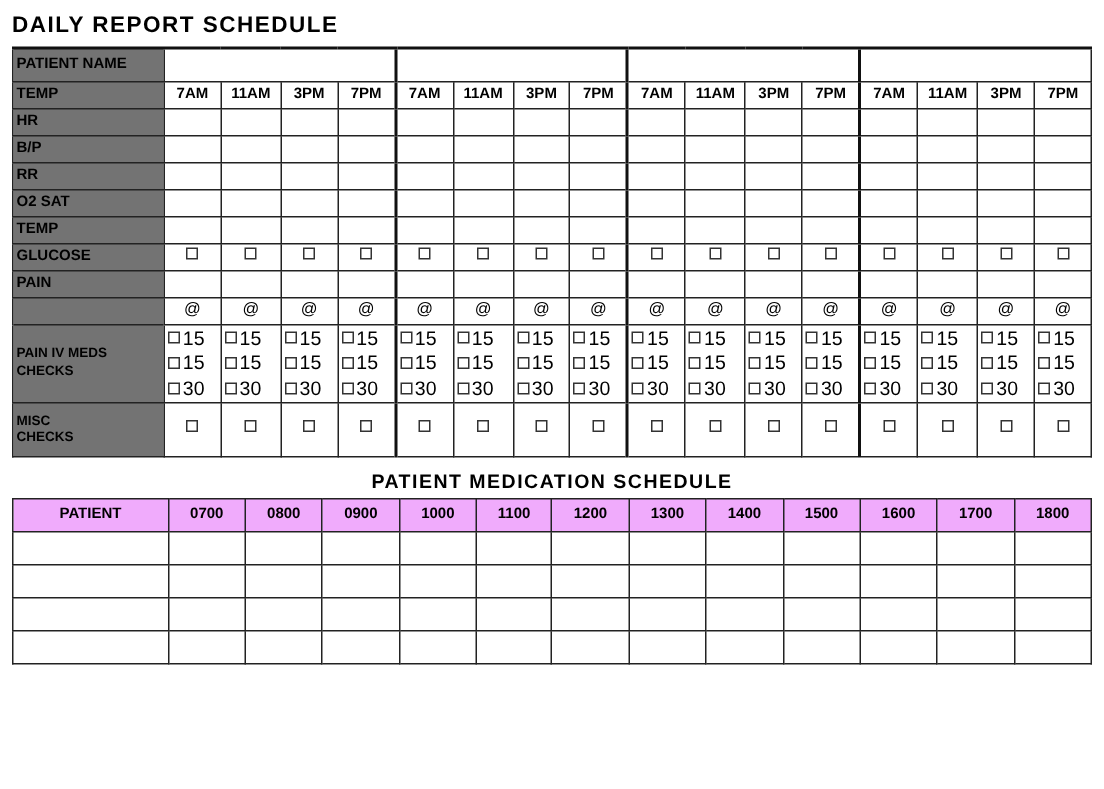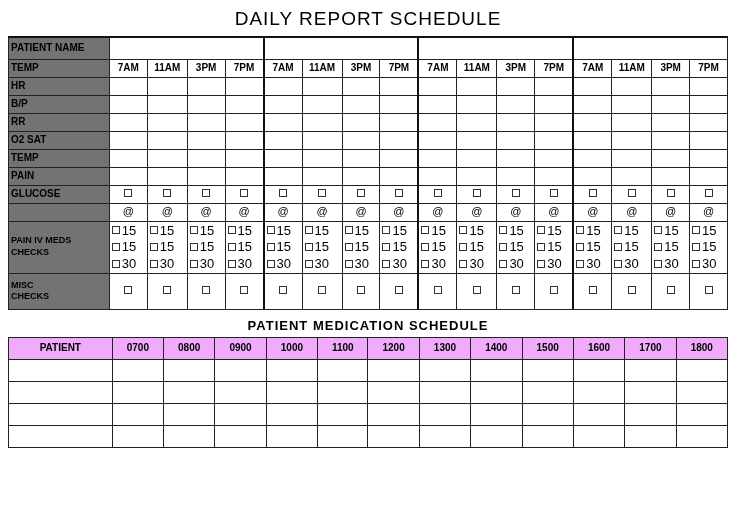--- a/index.html
+++ b/index.html
@@ -5,23 +5,23 @@
     * { box-sizing: border-box; margin: 0; padding: 0; }
     body {
       background: #fff;
       font-family: Arial, sans-serif;
       font-size: 11px;
       width: 736px;
       min-height: 526px;
       padding: 8px;
     }
     .page-title {
-      text-align: center;
-      font-size: 19px;
-      font-weight: normal;
+      text-align: left;
+      font-size: 15px;
+      font-weight: bold;
       margin-bottom: 6px;
       letter-spacing: 1px;
     }
     .section-title {
       text-align: center;
       font-size: 13px;
       font-weight: bold;
       margin: 8px 0 4px 0;
       letter-spacing: 1px;
     }
@@ -251,57 +251,57 @@
     <td></td>
     <td></td>
     <td></td>
     <td class="day-separator"></td>
     <td></td>
     <td></td>
     <td></td>
   </tr>
 
   <tr>
+    <td class="row-header label-cell">GLUCOSE</td>
+    <td><span class="glucose-cb"></span></td>
+    <td><span class="glucose-cb"></span></td>
+    <td><span class="glucose-cb"></span></td>
+    <td><span class="glucose-cb"></span></td>
+    <td class="day-separator"><span class="glucose-cb"></span></td>
+    <td><span class="glucose-cb"></span></td>
+    <td><span class="glucose-cb"></span></td>
+    <td><span class="glucose-cb"></span></td>
+    <td class="day-separator"><span class="glucose-cb"></span></td>
+    <td><span class="glucose-cb"></span></td>
+    <td><span class="glucose-cb"></span></td>
+    <td><span class="glucose-cb"></span></td>
+    <td class="day-separator"><span class="glucose-cb"></span></td>
+    <td><span class="glucose-cb"></span></td>
+    <td><span class="glucose-cb"></span></td>
+    <td><span class="glucose-cb"></span></td>
+  </tr>
+
+  <tr>
     <td class="row-header label-cell">PAIN</td>
     <td></td>
     <td></td>
     <td></td>
     <td></td>
     <td class="day-separator"></td>
     <td></td>
     <td></td>
     <td></td>
     <td class="day-separator"></td>
     <td></td>
     <td></td>
     <td></td>
     <td class="day-separator"></td>
     <td></td>
     <td></td>
     <td></td>
-  </tr>
-
-  <tr>
-    <td class="row-header label-cell">GLUCOSE</td>
-    <td><span class="glucose-cb"></span></td>
-    <td><span class="glucose-cb"></span></td>
-    <td><span class="glucose-cb"></span></td>
-    <td><span class="glucose-cb"></span></td>
-    <td class="day-separator"><span class="glucose-cb"></span></td>
-    <td><span class="glucose-cb"></span></td>
-    <td><span class="glucose-cb"></span></td>
-    <td><span class="glucose-cb"></span></td>
-    <td class="day-separator"><span class="glucose-cb"></span></td>
-    <td><span class="glucose-cb"></span></td>
-    <td><span class="glucose-cb"></span></td>
-    <td><span class="glucose-cb"></span></td>
-    <td class="day-separator"><span class="glucose-cb"></span></td>
-    <td><span class="glucose-cb"></span></td>
-    <td><span class="glucose-cb"></span></td>
-    <td><span class="glucose-cb"></span></td>
   </tr>
 
   <tr>
     <td class="row-header label-cell" style="border-bottom: none; font-size:9px;"></td>
     <td style="font-size:11px;">@</td>
     <td style="font-size:11px;">@</td>
     <td style="font-size:11px;">@</td>
     <td style="font-size:11px;">@</td>
     <td class="day-separator" style="font-size:11px;">@</td>
     <td style="font-size:11px;">@</td>

